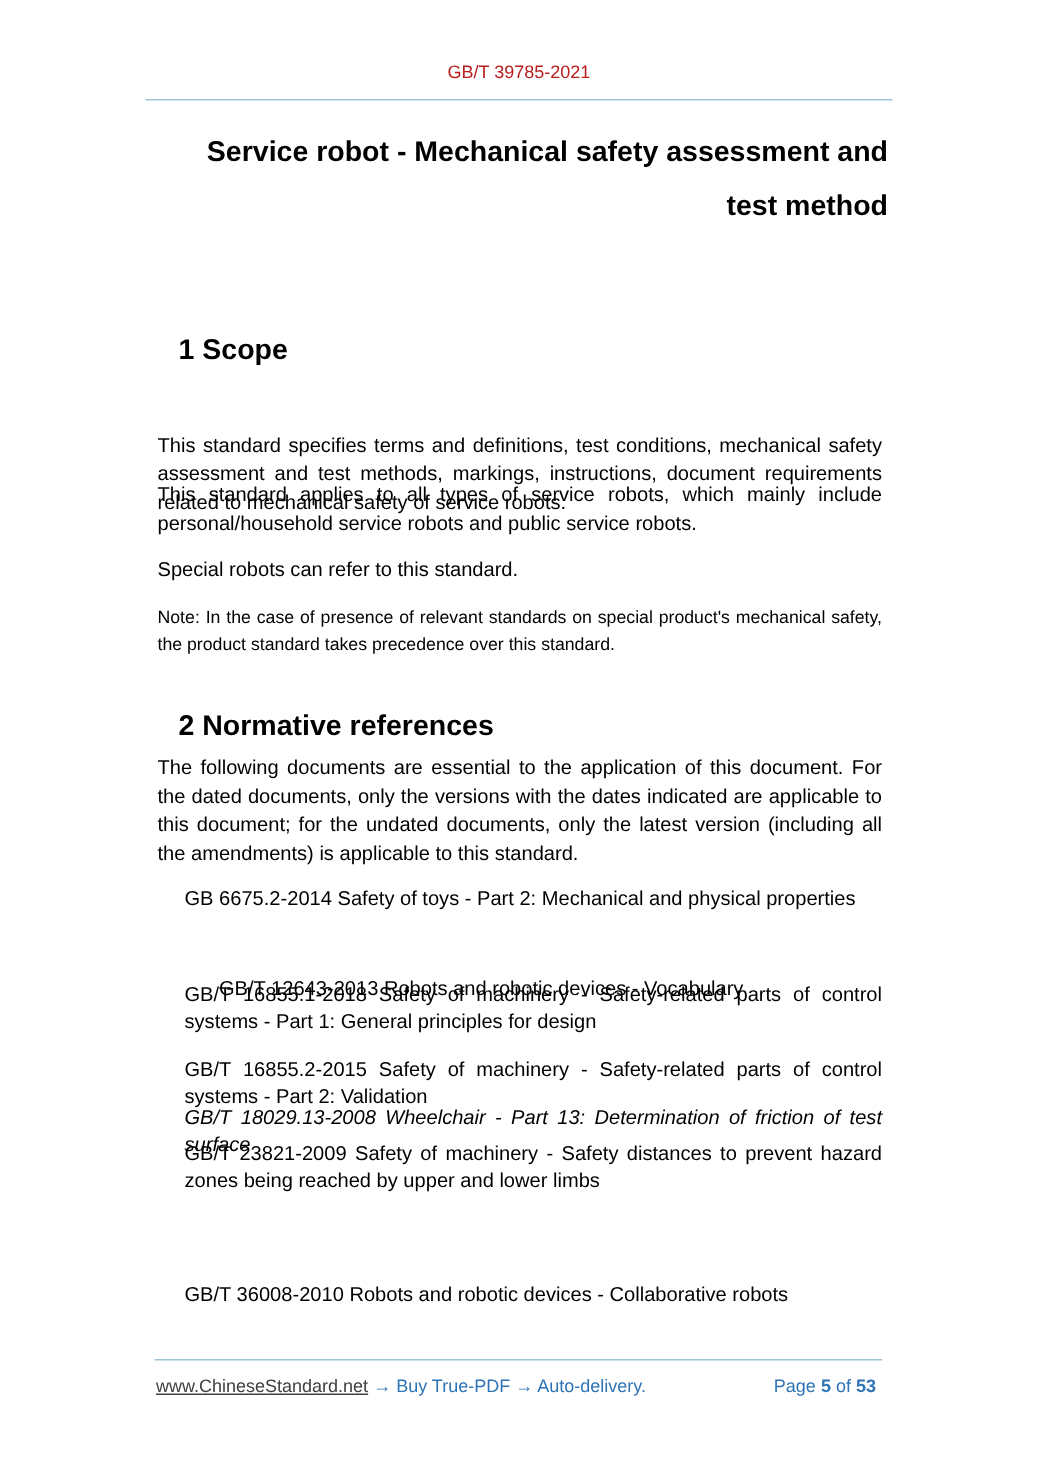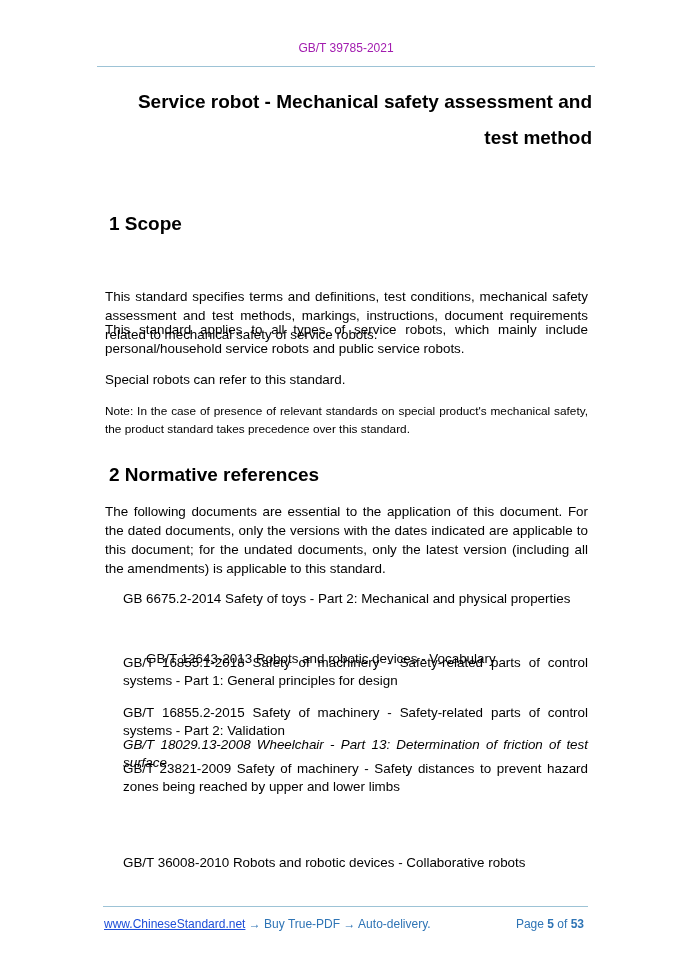--- a/index.html
+++ b/index.html
@@ -15,21 +15,21 @@
       font-family: "Liberation Sans", "DejaVu Sans", sans-serif;
       color: #000000;
     }
     .page-header {
       position: absolute;
       left: 97px;
       top: 40px;
       width: 498px;
       text-align: center;
       font-size: 12px;
-      color: #a21caf;
+      color: #b91c1c;
       line-height: 16px;
     }
     .header-rule {
       position: absolute;
       left: 97px;
       top: 66px;
       width: 498px;
       height: 1px;
       background: #9dc3d6;
     }
@@ -42,21 +42,21 @@
       font-size: 19px;
       font-weight: bold;
       line-height: 36px;
       margin: 0;
     }
     .section-heading {
       position: absolute;
       left: 105px;
       font-size: 19px;
       font-weight: bold;
-      margin: 4px;
+      margin: 14px;
       line-height: 24px;
     }
     .para {
       position: absolute;
       left: 105px;
       width: 483px;
       font-size: 13.4px;
       line-height: 19px;
       text-align: justify;
       margin: 0;
@@ -86,21 +86,21 @@
     .footer {
       position: absolute;
       left: 104px;
       top: 916px;
       width: 485px;
       font-size: 12px;
       line-height: 16px;
       color: #2e74b5;
     }
     .footer a {
-      color: #1d4ed8;
+      color: #404040;
       text-decoration: underline;
     }
     .footer .page-info {
       position: absolute;
       right: 5px;
       top: 0;
     }
     .footer .page-info b {
       font-weight: bold;
     }

